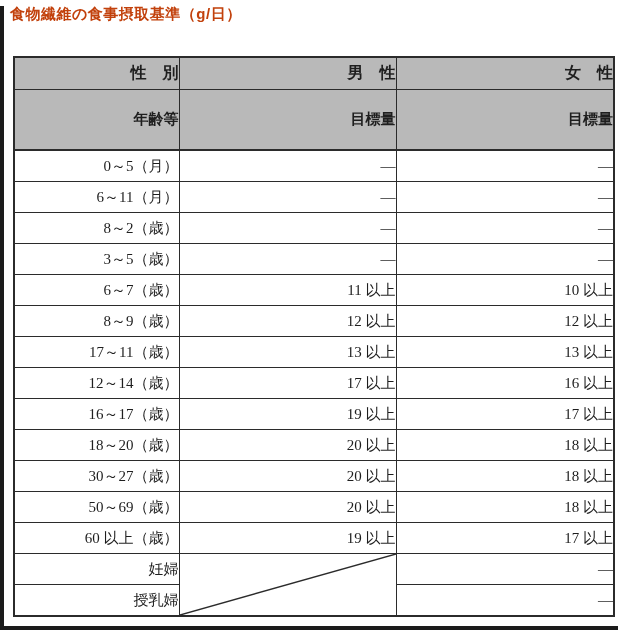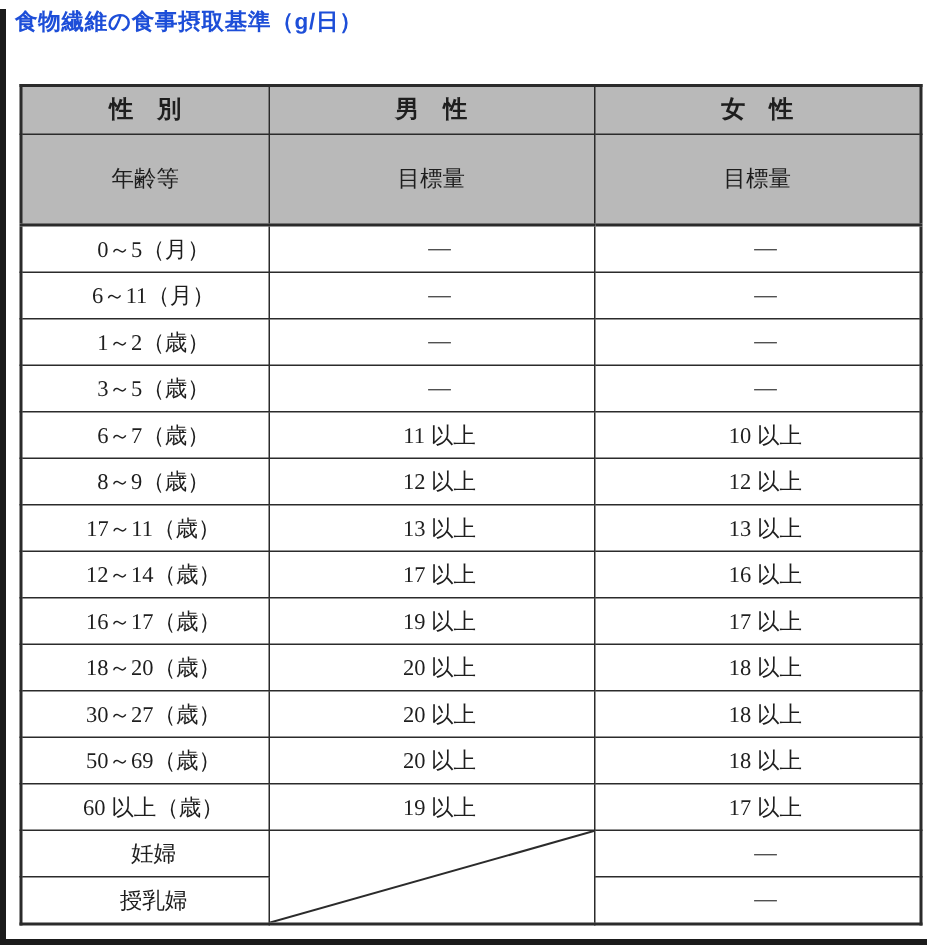--- a/index.html
+++ b/index.html
@@ -18,34 +18,34 @@
     position:absolute;left:0;top:6px;width:4px;height:624px;
     background:var(--scan-edge);
   }
   .scan-edge-bottom{
     position:absolute;left:0;top:626px;width:618px;height:4px;
     background:var(--scan-edge);
   }
   .doc-title{
     position:absolute;left:10px;top:5px;
     font-family:"Liberation Sans","DejaVu Sans",sans-serif;
-    font-weight:bold;font-size:15px;letter-spacing:.5px;color:#1d4ed8;
+    font-weight:bold;font-size:15px;letter-spacing:.5px;color:#c2410c;
   }
   table.fiber{
     position:absolute;left:13px;top:56px;width:600px;
     border-collapse:collapse;table-layout:fixed;
     border:2px solid var(--border);
   }
   table.fiber td,table.fiber th{
     border:1px solid var(--border);
-    text-align:center;vertical-align:middle;
+    text-align:right;vertical-align:middle;
     padding:0;font-size:15px;color:var(--text);
   }
   tr.hrow1 th{height:31px;background:var(--header-bg);font-weight:bold;font-size:16px;}
-  tr.hrow2 th{height:59px;background:var(--header-bg);font-weight:normal;font-size:15px;
+  tr.hrow2 th{height:59px;background:var(--header-bg);font-weight:bold;font-size:15px;
     border-bottom:2px solid var(--border);}
   tr.drow td{height:30px;padding-left:11px;}
   td.diag{position:relative;padding:0;}
   td.diag svg{position:absolute;left:0;top:0;width:100%;height:100%;display:block;color:var(--border);}
 </style>
 </head>
 <body>
 
 <div class="scan-edge-left"></div>
 <div class="scan-edge-bottom"></div>
@@ -74,21 +74,21 @@
       <td>0～5（月）</td>
       <td>―</td>
       <td>―</td>
     </tr>
     <tr class="drow">
       <td>6～11（月）</td>
       <td>―</td>
       <td>―</td>
     </tr>
     <tr class="drow">
-      <td>1～2（歳）</td>
+      <td>8～2（歳）</td>
       <td>―</td>
       <td>―</td>
     </tr>
     <tr class="drow">
       <td>3～5（歳）</td>
       <td>―</td>
       <td>―</td>
     </tr>
     <tr class="drow">
       <td>6～7（歳）</td>

